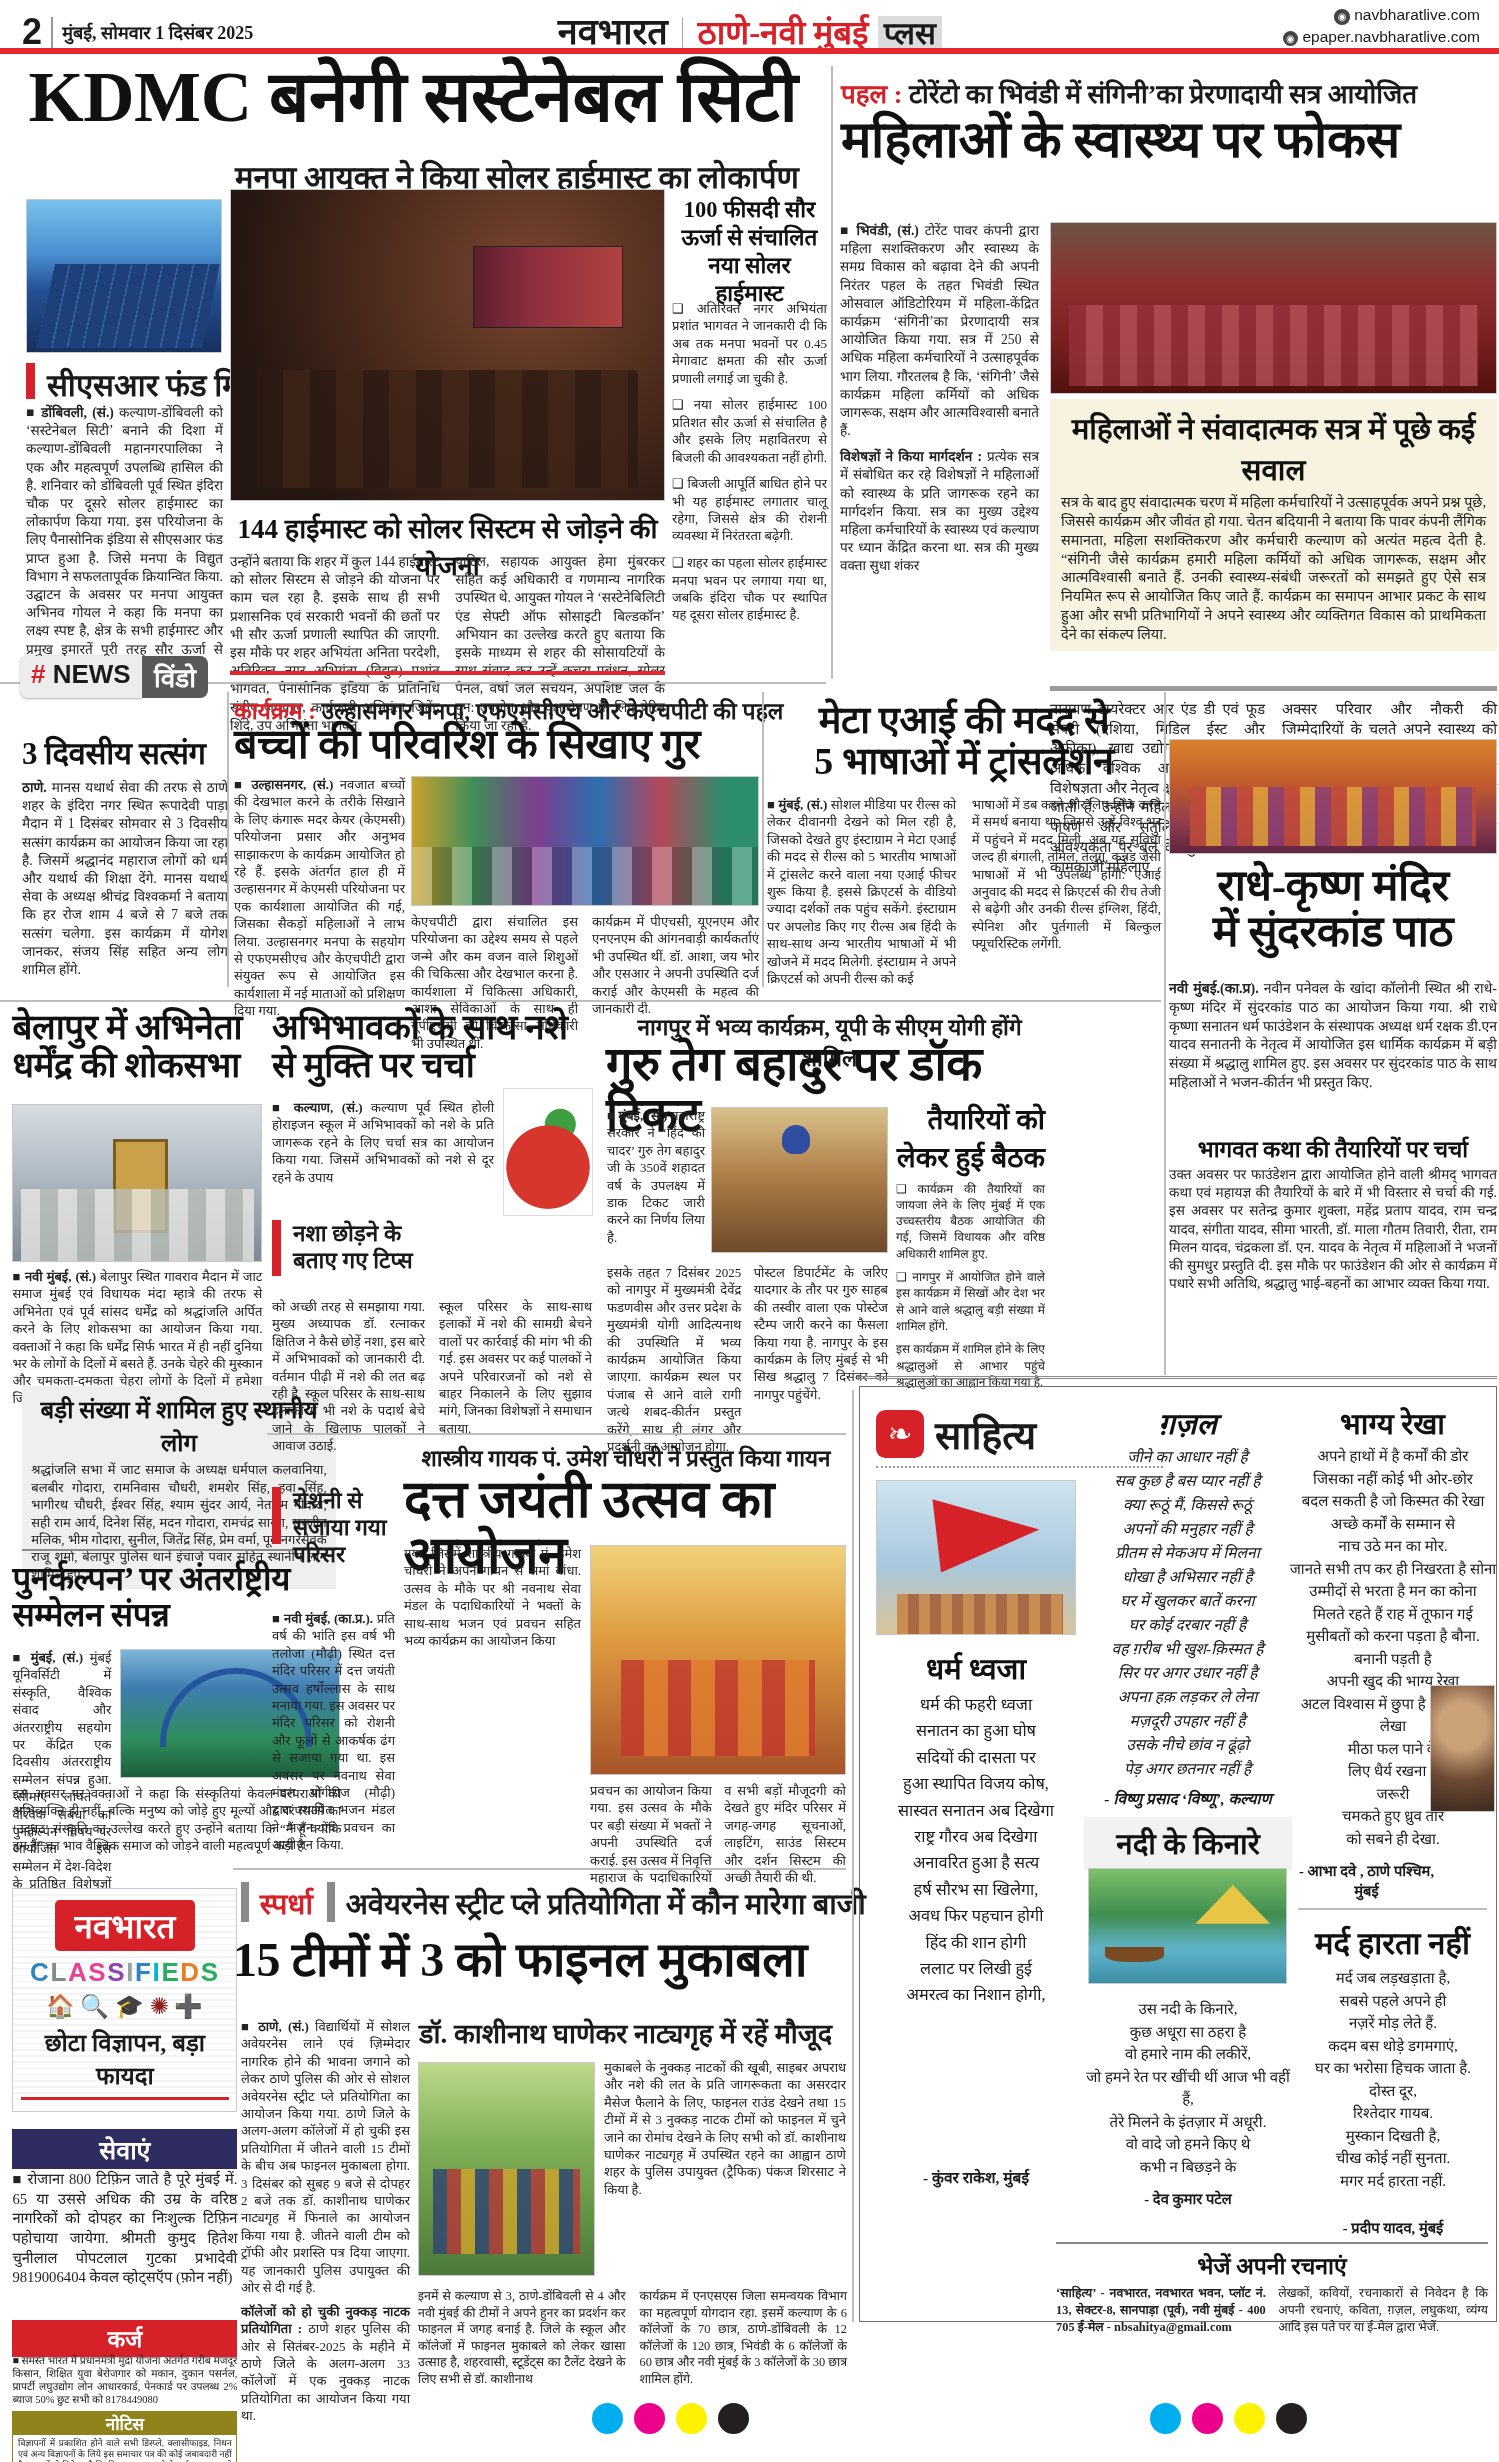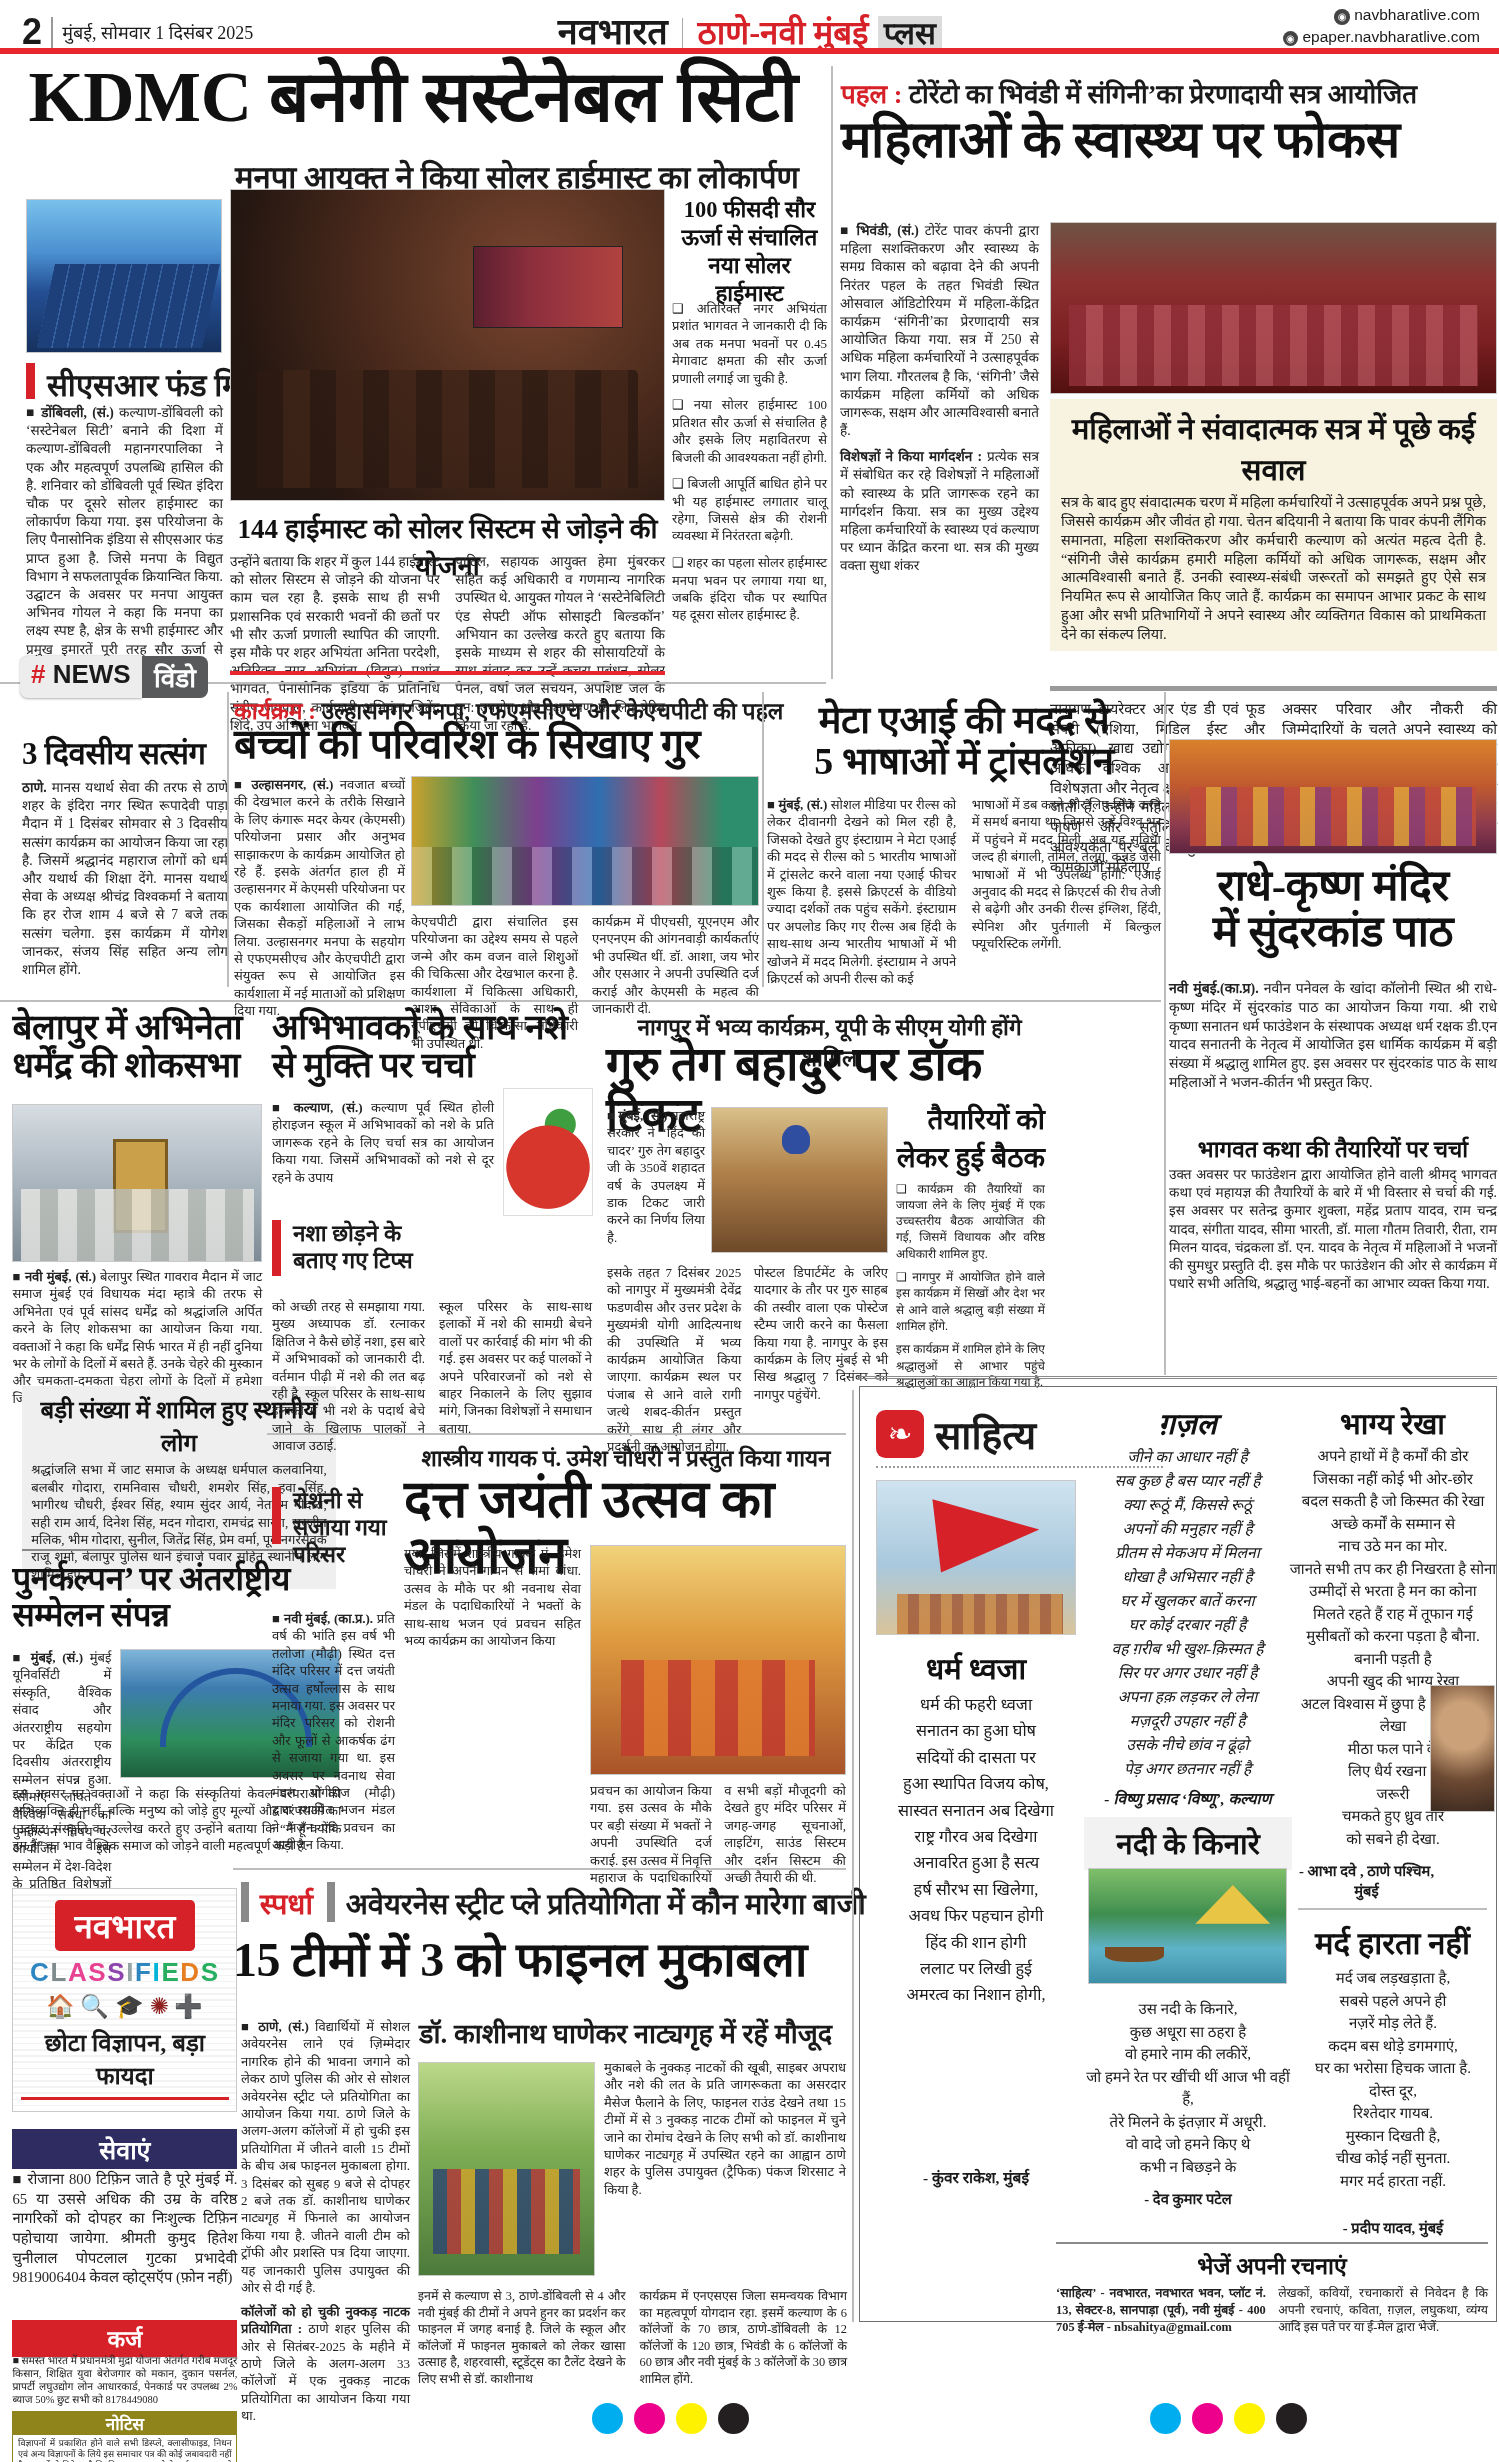--- a/index.html
+++ b/index.html
@@ -23,21 +23,21 @@
   .clet{font-weight:800;font-family:"Liberation Sans",sans-serif;}
 </style>
 </head>
 <body>
 
 <div id="paper">
 
   <div class="abs" style="left:22px;top:11px;display:flex;align-items:center;gap:9.3px;">
     <span style="font-size:36px;font-weight:800;font-family:'Liberation Sans',sans-serif;">2</span>
     <span style="width:1.6px;height:31px;background:#999;"></span>
-    <span style="font-size:18px;font-weight:normal;">मुंबई, सोमवार 1 दिसंबर 2025</span>
+    <span style="font-size:18px;font-weight:bold;">मुंबई, सोमवार 1 दिसंबर 2025</span>
   </div>
   <div class="abs" style="left:0;top:6.2px;width:1500px;text-align:center;">
     <span style="font-size:36px;font-weight:800;">नवभारत</span>
     <span style="display:inline-block;width:1.6px;height:31px;background:#aaa;margin:0 11px;vertical-align:-4.7px;"></span>
     <span class="red" style="font-size:33px;font-weight:800;">ठाणे-नवी मुंबई</span>
     <span style="font-size:31px;font-weight:800;background:#dcdcdc;padding:0 6.2px;margin-left:6.2px;">प्लस</span>
   </div>
   <div class="abs" style="right:20px;top:6.2px;text-align:right;font-family:'Liberation Sans',sans-serif;font-size:15.5px;">
     <div><span style="display:inline-block;width:15.5px;height:15.5px;border-radius:50%;background:#444;color:#fff;font-size:10px;line-height:15.5px;text-align:center;">◉</span> <span>navbharatlive.com</span></div>
     <div style="margin-top:3.1px;"><span style="display:inline-block;width:15.5px;height:15.5px;border-radius:50%;background:#444;color:#fff;font-size:10px;line-height:15.5px;text-align:center;">◉</span> <span>epaper.navbharatlive.com</span></div>

